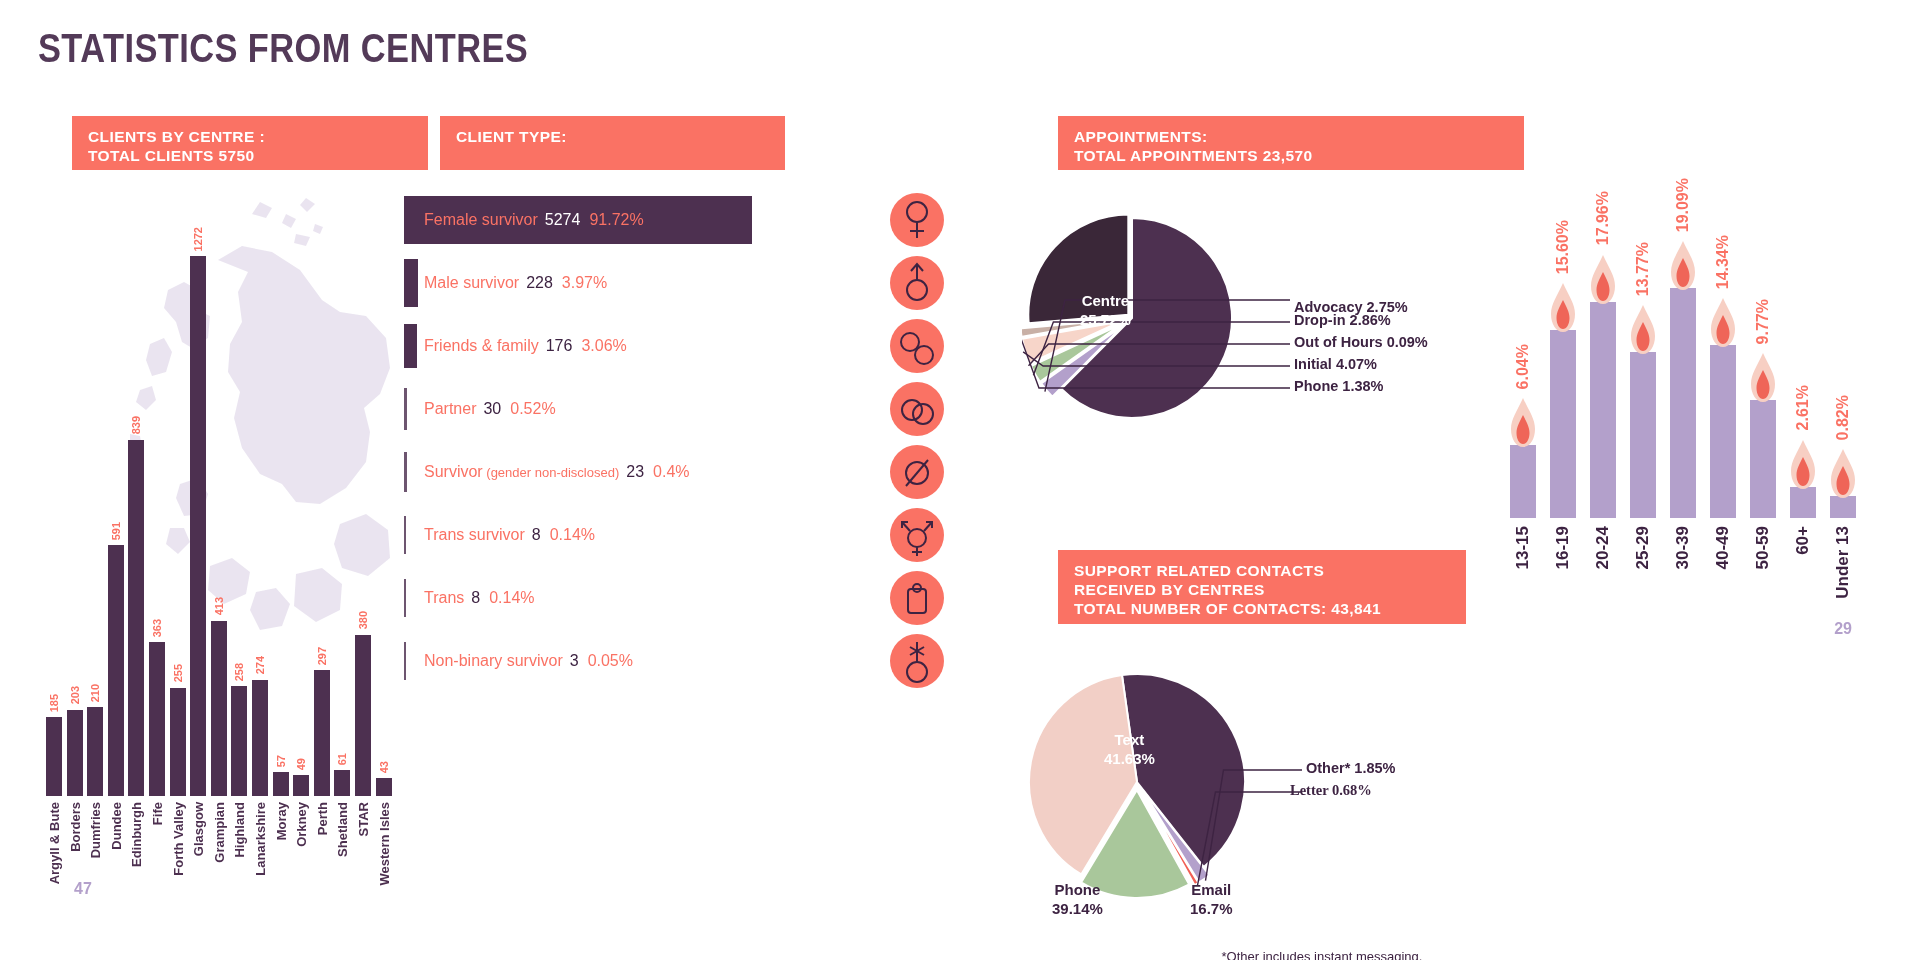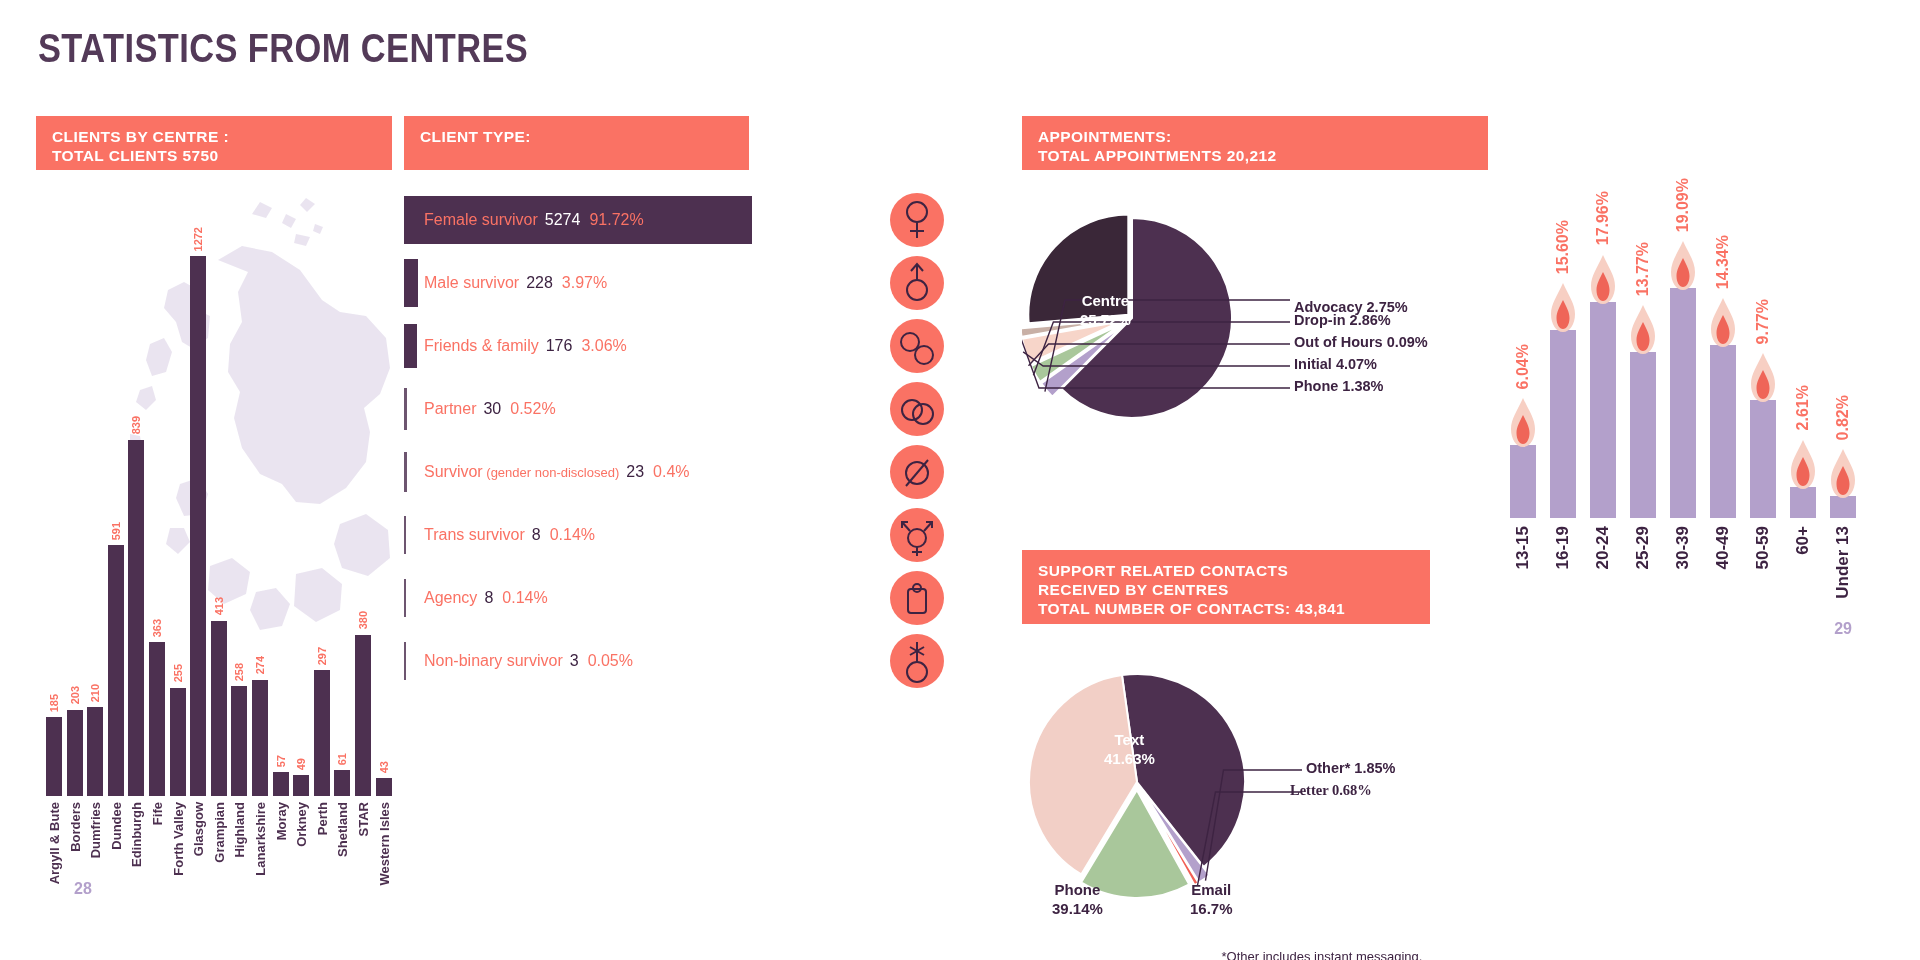--- a/index.html
+++ b/index.html
@@ -18,21 +18,21 @@
     color:#533a58;
     transform:scaleX(0.86);transform-origin:left center;
     font-family:"Liberation Sans Narrow","Liberation Sans",sans-serif;
   }
 
   
   .hdr{
     position:absolute;background:#fa7264;color:#fff;
     font-weight:bold;font-size:15.5px;line-height:19px;
     letter-spacing:0.4px;
-    padding:11px 0 11px 16px;box-sizing:border-box;
+    padding:11px 0 11px 16px;box-sizing:border-box;margin-left:36px;
   }
 
   
   #panel-clients{position:absolute;left:36px;top:116px;width:356px;height:800px;}
   #hdr-clients{left:0;top:0;width:356px;height:54px;}
   .map-bg{position:absolute;left:74px;top:78px;width:300px;height:470px;opacity:.55;}
   .barchart{position:absolute;left:0;top:60px;width:356px;height:680px;}
   .bar-col{position:absolute;bottom:0;width:18px;}
   .bar-rect{position:absolute;bottom:0;width:100%;background:#4d3050;}
   .bar-val{
@@ -217,21 +217,21 @@
           <div class="bar-val" style="bottom: 166.321px;">380</div>
           <div class="bar-lbl">STAR</div>
         </div>
         <div class="bar-col" style="left: 339.6px; width: 16px; height: 560px;">
           <div class="bar-rect" style="height: 18.2547px;"></div>
           <div class="bar-val" style="bottom: 23.2547px;">43</div>
           <div class="bar-lbl">Western Isles</div>
         </div>
       </div>
 
-    <div class="pagenum" id="page-left">28</div>
+    <div class="pagenum" id="page-left">47</div>
   </div>
 
   <div id="panel-clienttype">
     <div class="hdr" id="hdr-clienttype">CLIENT TYPE:</div>
     <div id="ct-rows">
         <div class="ct-row" style="top: 76px;">
           <div class="ct-bar" style="width: 348px; height: 48px;"></div>
           <div class="ct-text" style="left: 20px;"><span class="ct-name">Female survivor</span><span class="ct-num on-dark">5274</span><span class="ct-pct">91.72%</span></div>
           <div class="ct-icon">
             <svg width="54" height="54" viewBox="0 0 54 54">
@@ -292,21 +292,21 @@
               <line x1="22" y1="44" x2="32" y2="44" stroke="#3d2342" stroke-width="2"></line>
               <line x1="34" y1="23" x2="42" y2="14" stroke="#3d2342" stroke-width="2"></line>
               <polyline points="36,14 42,14 42,20" fill="none" stroke="#3d2342" stroke-width="2"></polyline>
               <line x1="20" y1="23" x2="12" y2="14" stroke="#3d2342" stroke-width="2"></line>
               <polyline points="18,14 12,14 12,20" fill="none" stroke="#3d2342" stroke-width="2"></polyline>
             </svg>
           </div>
         </div>
         <div class="ct-row" style="top: 454px;">
           <div class="ct-bar" style="width: 2px; height: 38px; background: rgb(109, 85, 112);"></div>
-          <div class="ct-text" style="left: 20px;"><span class="ct-name">Agency</span><span class="ct-num">8</span><span class="ct-pct">0.14%</span></div>
+          <div class="ct-text" style="left: 20px;"><span class="ct-name">Trans</span><span class="ct-num">8</span><span class="ct-pct">0.14%</span></div>
           <div class="ct-icon">
             <svg width="54" height="54" viewBox="0 0 54 54">
               <rect x="18" y="18" width="18" height="24" rx="3" fill="none" stroke="#3d2342" stroke-width="2"></rect>
               <circle cx="27" cy="17" r="4" fill="none" stroke="#3d2342" stroke-width="2"></circle>
             </svg>
           </div>
         </div>
         <div class="ct-row" style="top: 517px;">
           <div class="ct-bar" style="width: 2px; height: 38px; background: rgb(109, 85, 112);"></div>
           <div class="ct-text" style="left: 20px;"><span class="ct-name">Non-binary survivor</span><span class="ct-num">3</span><span class="ct-pct">0.05%</span></div>
@@ -318,21 +318,21 @@
               <line x1="34" y1="13" x2="20" y2="21" stroke="#3d2342" stroke-width="2"></line>
             </svg>
           </div>
         </div>
       </div>
   </div>
 
   <div id="panel-appt">
     <div class="hdr" id="hdr-appt">
       <div>APPOINTMENTS:</div>
-      <div>TOTAL APPOINTMENTS 20,212</div>
+      <div>TOTAL APPOINTMENTS 23,570</div>
     </div>
     <div id="appt-chart">
         <svg width="450" height="270" viewBox="0 0 450 270" style="position: absolute; left: 0px; top: 72px;">
           <path d="M 110 130 L 110 30 A 100 100 0 1 1 39.46726033531726 200.8881699255531 Z" fill="#4d3050" stroke="#ffffff" stroke-width="2"></path>
           <path d="M 100.83363660058956 137.74453239582277 L 30.30089693590682 208.63270232137586 A 100 100 0 0 1 19.1634376819096 195.45049923273876 Z" fill="#b3a0cb" stroke="#ffffff" stroke-width="2"></path>
           <path d="M 99.61776283381106 136.01740404368903 L 17.9475639151311 193.723370880605 A 100 100 0 0 1 8.948665844276817 178.19695893823993 Z" fill="#a9c79b" stroke="#ffffff" stroke-width="2"></path>
           <path d="M 99.1054406850685 135.03076309653312 L 8.436343695534262 177.21031799108403 A 100 100 0 0 1 8.199274885613946 176.6969246625099 Z" fill="#f15f55" stroke="#ffffff" stroke-width="2"></path>
           <path d="M 98.54274584885057 133.56809855749097 L 7.6365800493960165 175.23426012346775 A 100 100 0 0 1 0.05349625672643299 150.88478746675636 Z" fill="#f7d5c9" stroke="#ffffff" stroke-width="2"></path>
           <path d="M 98.10233387635324 131.56382249959137 L -0.3869157157708969 148.88051140885676 A 100 100 0 0 1 -1.5165272281860211 140.2863515041012 Z" fill="#c8b0a6" stroke="#ffffff" stroke-width="2"></path>
           <path d="M 106.31349540546012 126.62217764314991 L 6.694634300920853 135.34470664765973 A 100 100 0 0 1 106.31349540546019 26.62217764314991 Z" fill="#3a2738" stroke="#ffffff" stroke-width="2"></path>

